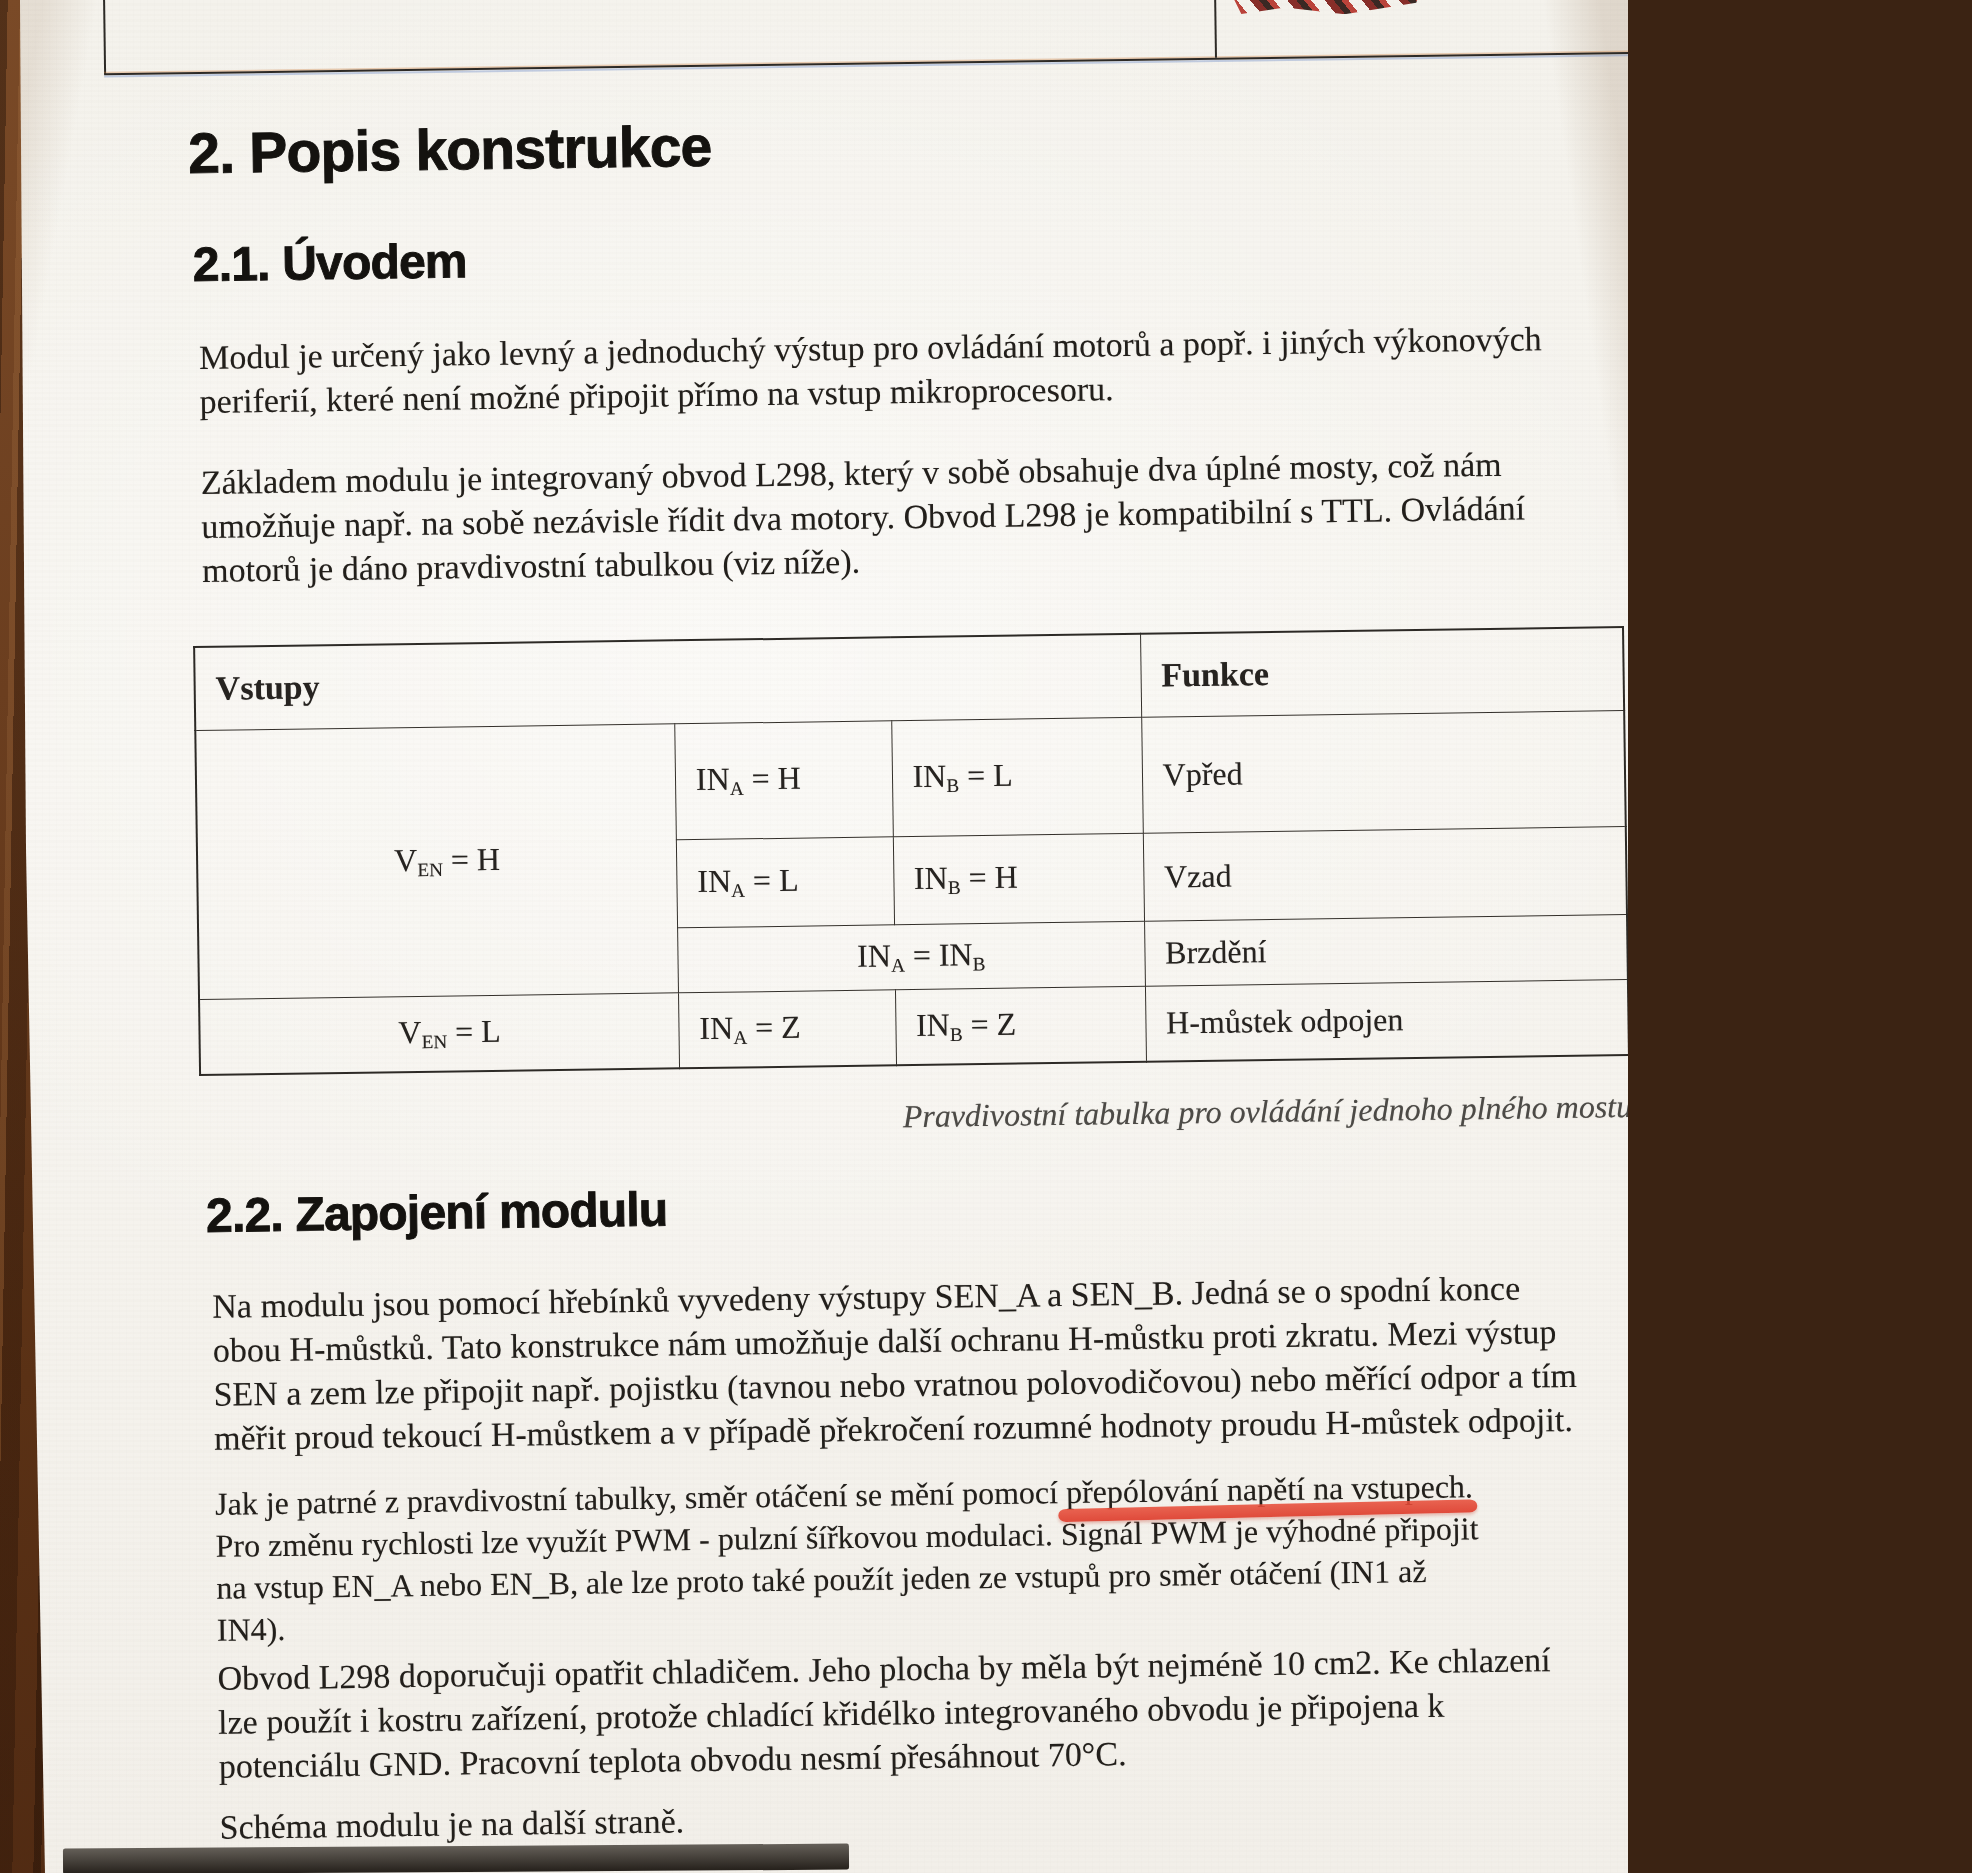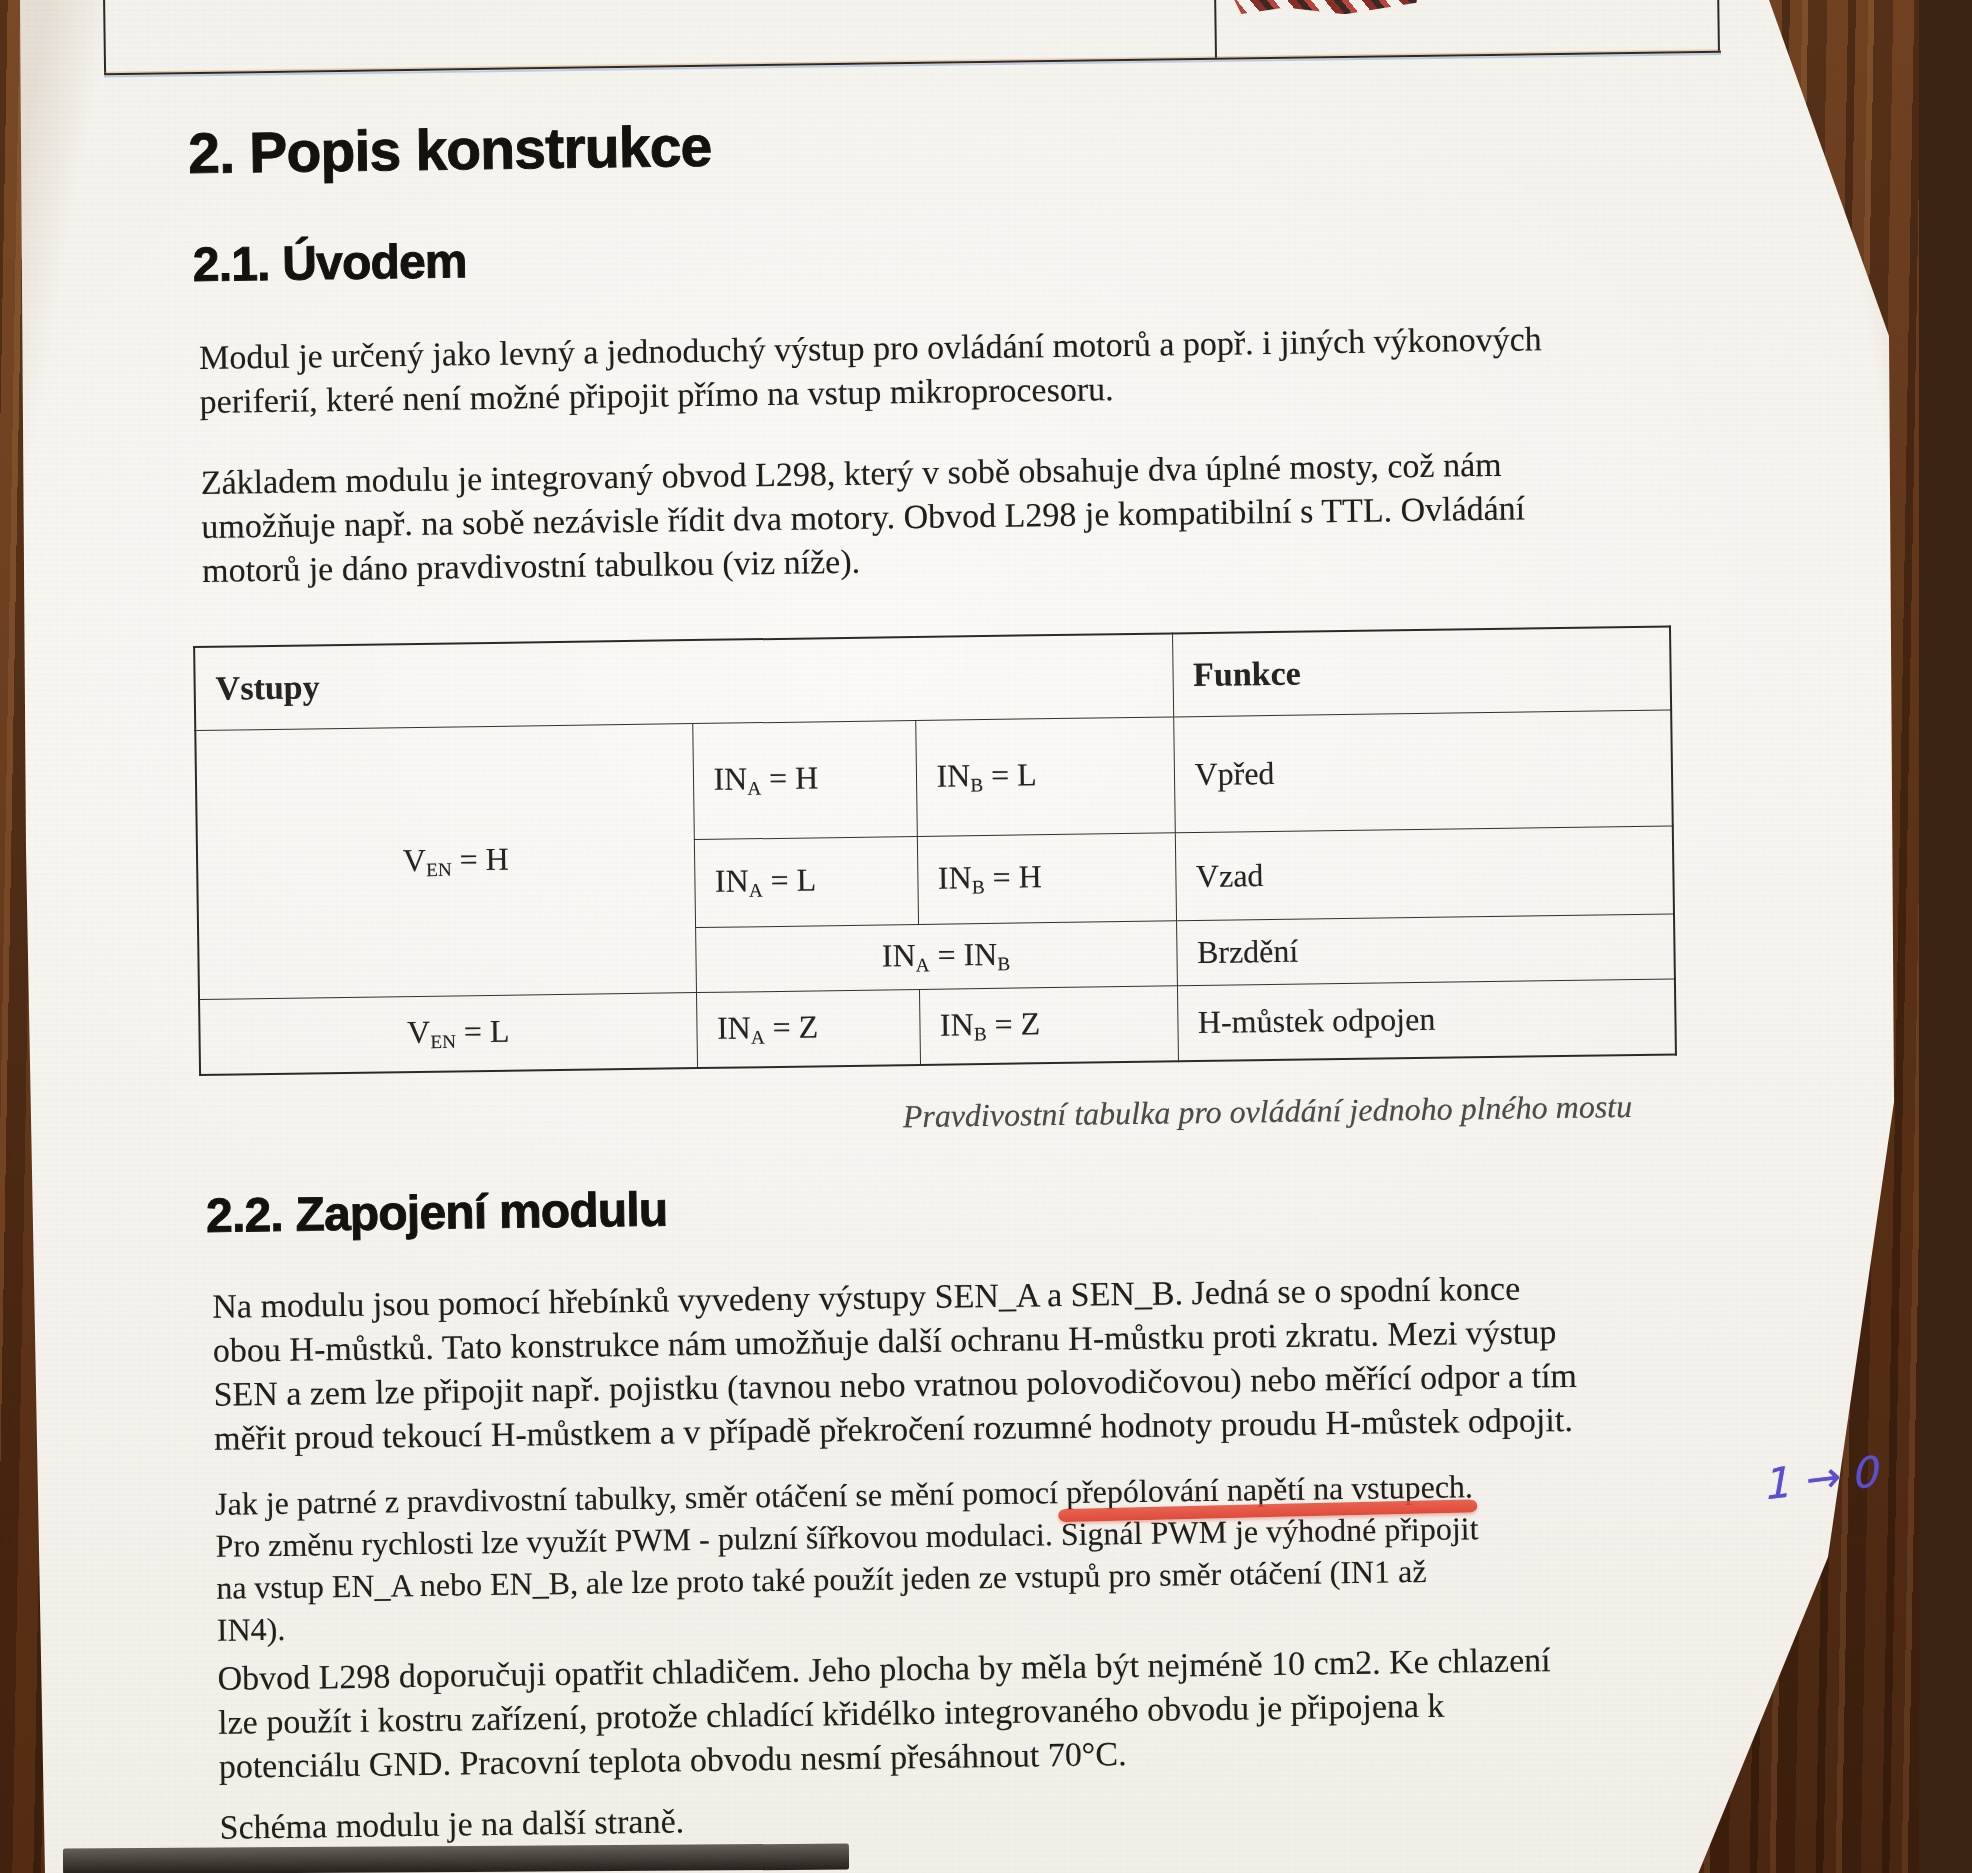--- a/index.html
+++ b/index.html
@@ -1,17 +1,17 @@
 <!DOCTYPE html>
 <html style="font-size:12.3px"><head>
 <meta charset="utf-8">
 <style>
   html,body{margin:0;padding:0;}
   body{width:1973px;height:1874px;overflow:hidden;background:#3b2313;font-family:"Liberation Serif",serif;}
-  .scene{position:relative;width:1919px;height:1874px;overflow:hidden;}
+  .scene{position:relative;width:1628px;height:1874px;overflow:hidden;}
 
   
   .wood{position:absolute;inset:0;
     background:
       repeating-linear-gradient(91deg,
         rgba(20,8,2,.38) 0 7.7px, rgba(0,0,0,0) 7.7px 20px,
         rgba(255,190,120,.10) 20px 26px, rgba(25,10,3,.30) 26px 45px,
         rgba(0,0,0,0) 45px 66px),
       linear-gradient(165deg,#7a4a27 0%,#6b3e1f 30%,#5a3115 60%,#4a2611 100%);
   }

